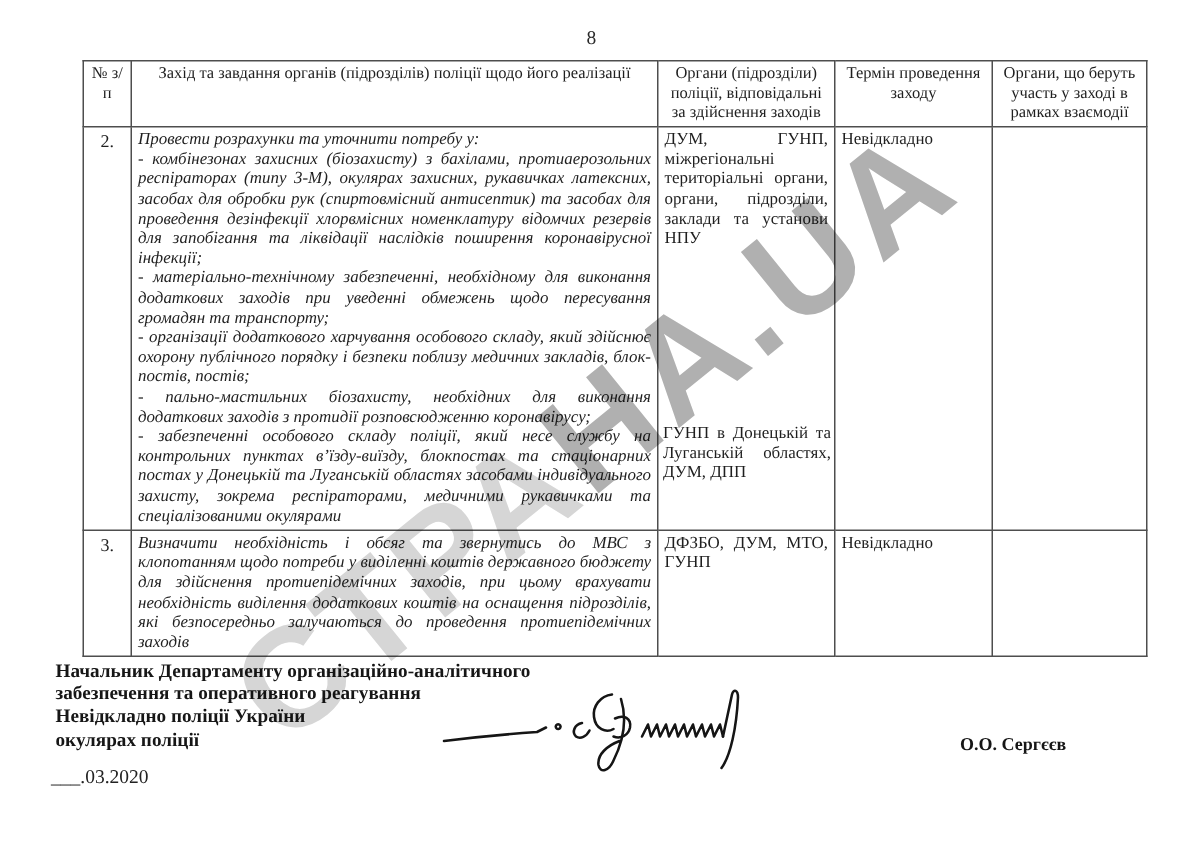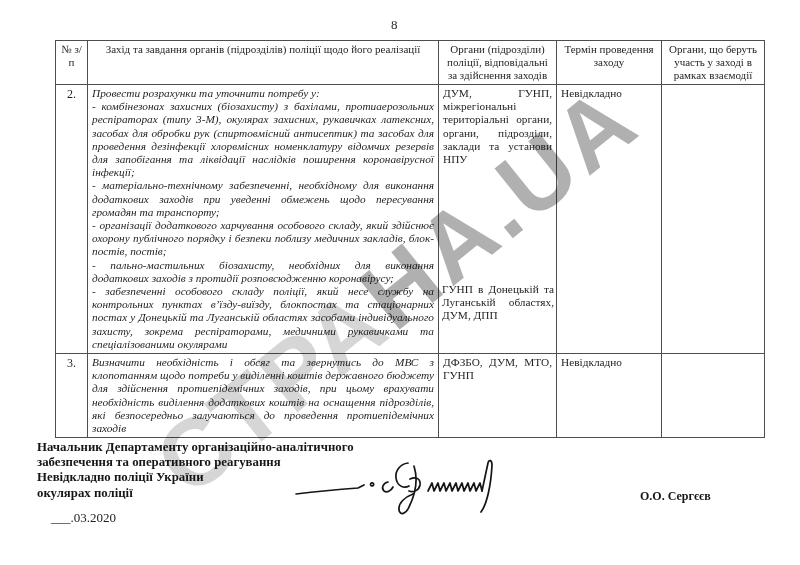--- a/index.html
+++ b/index.html
@@ -28,21 +28,21 @@
   th.h{font-size:11px;line-height:13px;text-align:center;vertical-align:middle;padding:1px 2px;}
   td.num{font-size:12px;text-align:center;vertical-align:middle;}
   td.measure{font-size:11.3px;line-height:13.2px;text-align:justify;padding:2px 5px;}
   td.measure .jp{text-align:justify;font-style:italic;}
   td.resp{font-size:11.3px;line-height:13.2px;text-align:justify;position:relative;padding:2px 3px;}
   td.term{font-size:11.3px;line-height:13.2px;padding:2px 4px;}
   td.part{padding:0;}
   .resp-bottom{position:absolute;top:198px;left:3px;right:2px;text-align:justify;}
   
   .footer-block{left:37px;top:440px;font-weight:bold;font-size:12.8px;line-height:15.2px;color:#161616;}
-  .date-line{left:34px;top:510px;font-size:13px;color:#222;margin-left:17px;}
+  .date-line{left:34px;top:510px;font-size:13px;color:#222;}
   .sign-name{left:640px;top:489px;font-weight:bold;font-size:12px;color:#161616;}
   .signature{left:292px;top:457px;width:220px;height:72px;}
   
   .watermark{
     left:135px;top:432px;z-index:10;pointer-events:none;
     transform:rotate(-39deg);transform-origin:0 0;
     font-family:"Liberation Sans","DejaVu Sans",sans-serif;
     font-weight:bold;font-size:95px;letter-spacing:4px;white-space:nowrap;
     mix-blend-mode:multiply;
   }

